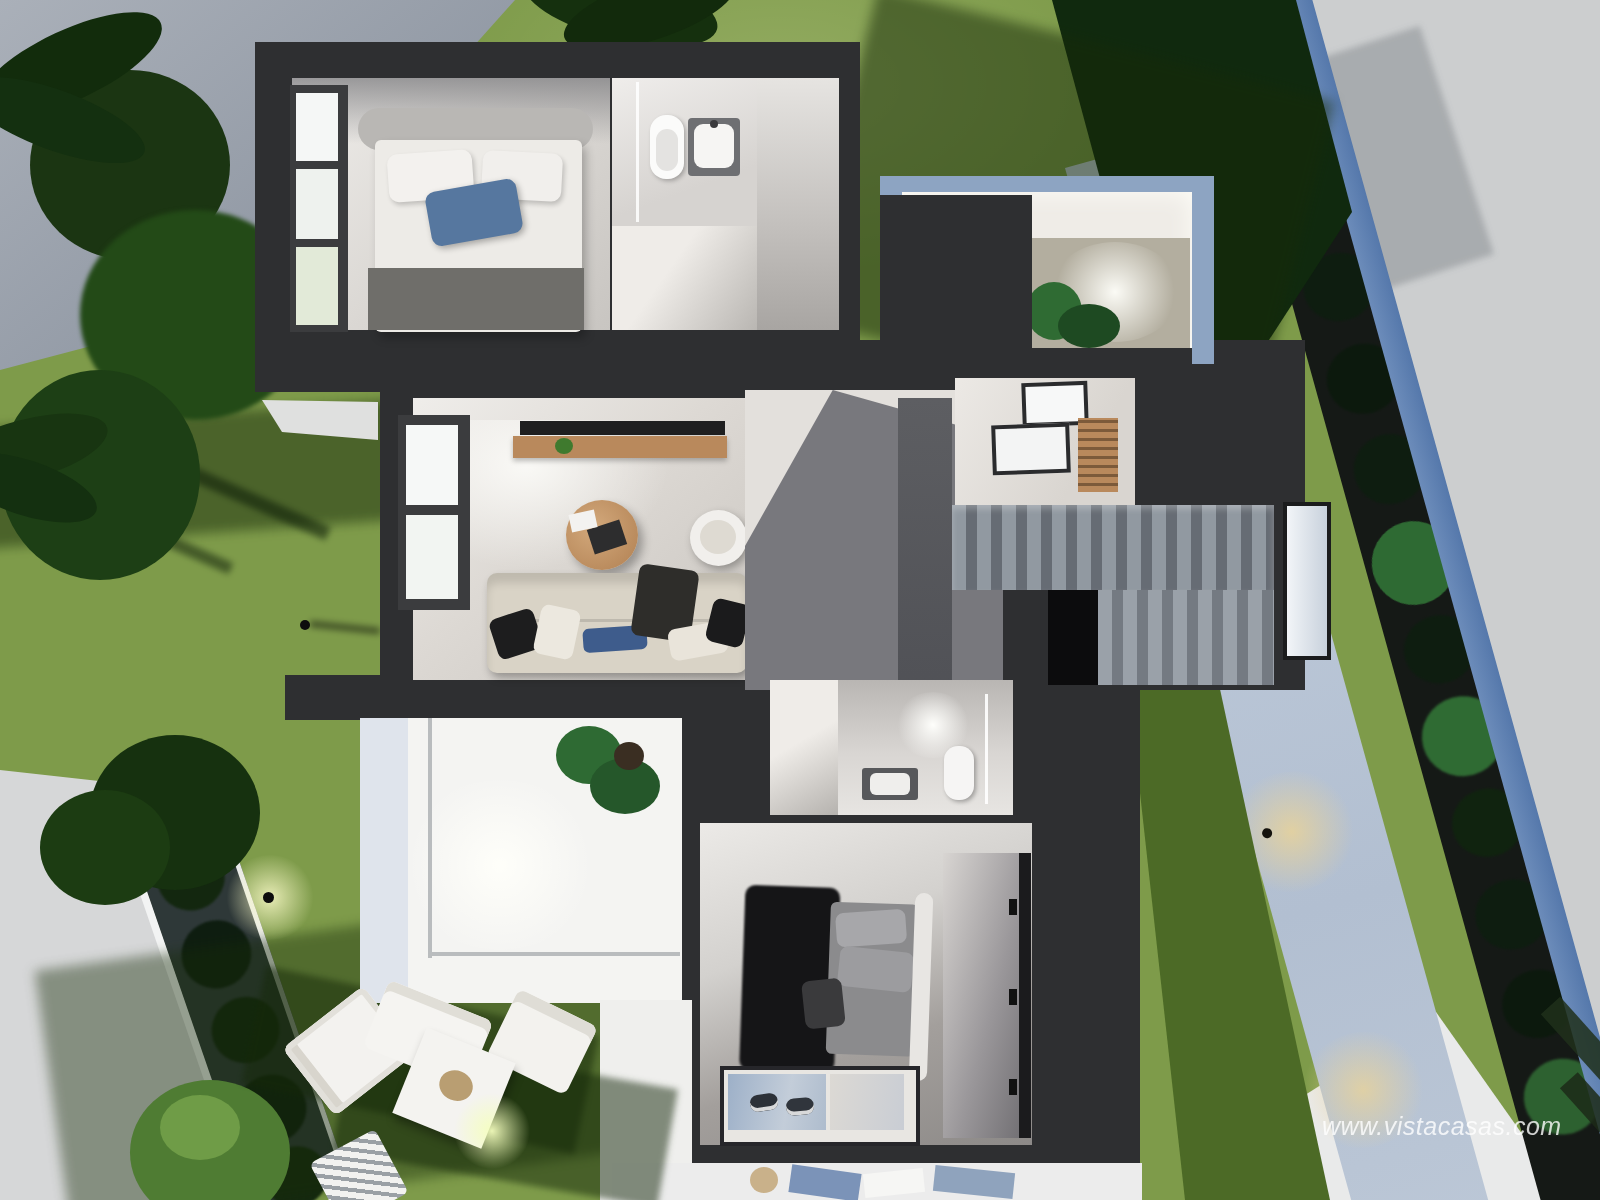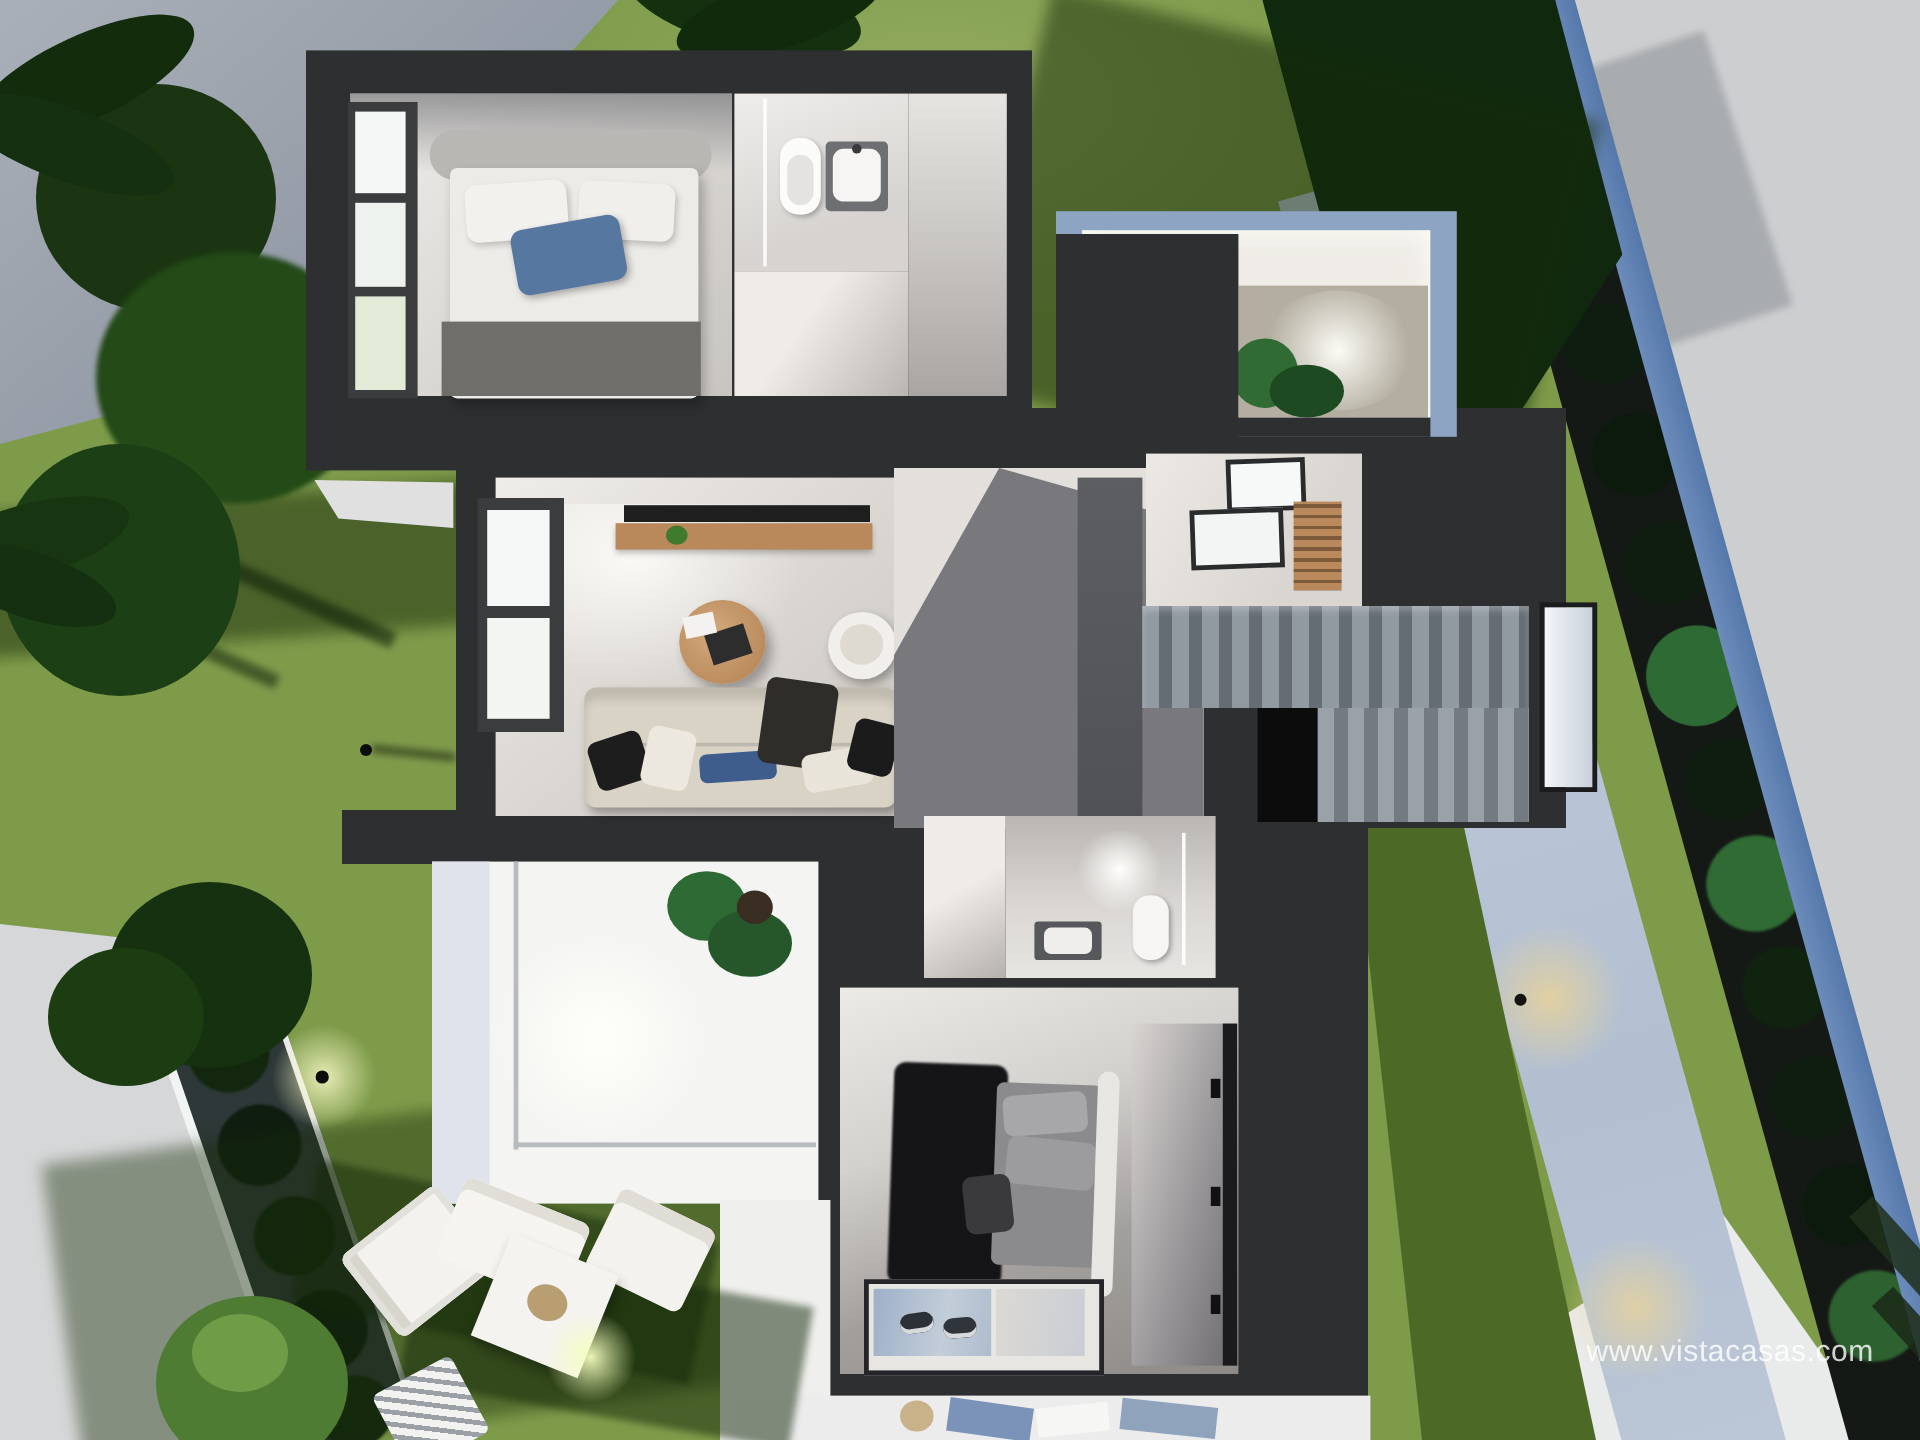--- a/index.html
+++ b/index.html
@@ -232,15 +232,15 @@
   <div class="abs soft2" style="left:340px;top:1060px;width:330px;height:120px;background:rgba(18,38,8,.5);transform:rotate(10deg);"></div>
   <div class="abs" style="left:298px;top:1008px;width:102px;height:86px;background:#f3f2ef;border-radius:8px;transform:rotate(-38deg);box-shadow:inset 0 0 0 6px #e2e0da,inset 14px 0 0 #d8d5cd;"></div>
   <div class="abs" style="left:372px;top:998px;width:112px;height:72px;background:#f5f4f1;border-radius:8px;transform:rotate(22deg);box-shadow:inset 0 10px 0 #e0ded7;"></div>
   <div class="abs" style="left:498px;top:1004px;width:88px;height:76px;background:#f3f2ee;border-radius:8px;transform:rotate(26deg);box-shadow:inset 0 12px 0 #dfddd6;"></div>
   <div class="abs" style="left:406px;top:1042px;width:96px;height:92px;background:#f4f3f0;transform:rotate(22deg);box-shadow:4px 6px 10px rgba(0,0,0,.3);">
     <div class="blob" style="left:32px;top:28px;width:34px;height:30px;background:#b99e72;"></div>
   </div>
   <div class="glowc" style="left:452px;top:1092px;width:80px;height:78px;background:radial-gradient(circle,rgba(245,255,190,.95),rgba(245,255,190,0) 68%);"></div>
   <div class="abs" style="left:322px;top:1142px;width:74px;height:72px;background:repeating-linear-gradient(35deg,#f2f2f0 0 6px,#9aa0a5 6px 10px);transform:rotate(-28deg);border-radius:6px;"></div>
 
-  <div class="wm" style="left:1322px;top:1112px;">www.vistacasas.com</div>
+  <div class="wm" style="left:1322px;top:1112px;font-style:italic;">www.vistacasas.com</div>
 
 </div>
 
 </body></html>

